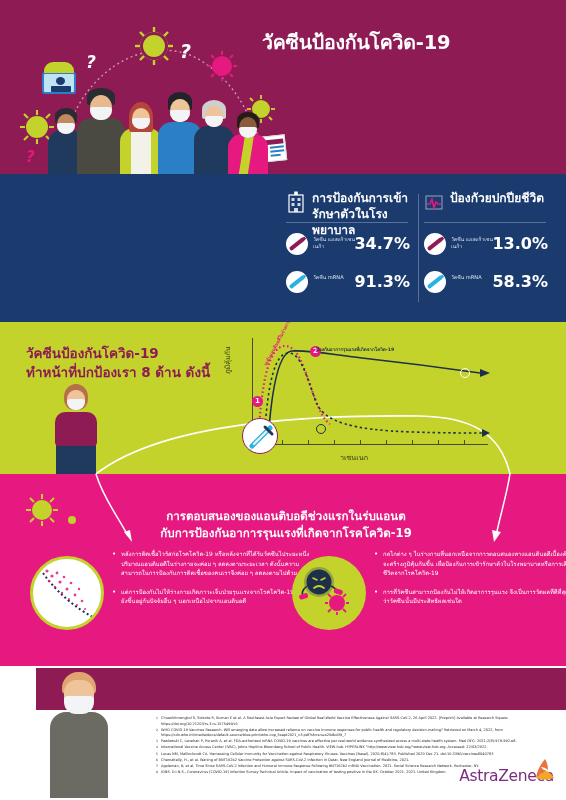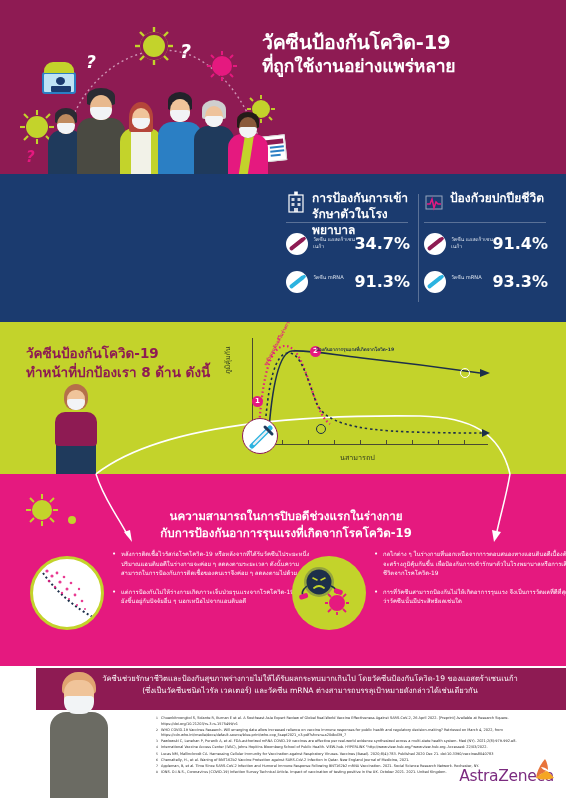--- a/index.html
+++ b/index.html
@@ -316,21 +316,20 @@
         <div class="p-body" style="left:2px;width:40px;height:40px;background:#e5197f;"></div>
         <div style="position:absolute;left:16px;bottom:0;width:9px;height:40px;background:#c3d32b;transform:skewX(-9deg)"></div>
         <div class="p-hair" style="left:11px;top:0;width:22px;height:16px;background:#241c18;"></div>
         <div class="p-head" style="left:13px;top:5px;width:18px;height:21px;background:#8a5a3b;"></div>
         <div class="p-mask" style="left:13px;top:15px;width:18px;height:11px;"></div>
       </div>
     </div>
 
     <div class="hero-title">
       <span class="l1">วัคซีนป้องกันโควิด-19</span>
-      <span class="l2">ที่ถูกใช้งานอย่างแพร่หลาย</span>
     </div>
   </div>
 
   <div class="blue">
 
     <div class="blue-right">
       <div class="col-divider"></div>
 
       <div class="stat-col c1">
         <div class="stat-head">
@@ -378,29 +377,29 @@
           <span class="sh-text">ป้องกัวยปกปียชีวิต</span>
         </div>
         <div class="stat-rule"></div>
 
         <div class="stat-row r1">
           <span class="vial">
             <span class="syr" style="background:#8e1b53"></span>
             <span class="plunger" style="background:#8e1b53"></span>
           </span>
           <span class="stat-lbl">วัคซีน แอสตร้าเซนเนก้า</span>
-          <span class="stat-val">91.4%</span>
+          <span class="stat-val">13.0%</span>
         </div>
         <div class="stat-row r2">
           <span class="vial">
             <span class="syr" style="background:#2bb3e0"></span>
             <span class="plunger" style="background:#2bb3e0"></span>
           </span>
           <span class="stat-lbl">วัคซีน mRNA</span>
-          <span class="stat-val">93.3%</span>
+          <span class="stat-val">58.3%</span>
         </div>
       </div>
     </div>
   </div>
 
   <div class="green">
     <div class="green-title">
       <span>วัคซีนป้องกันโควิด-19</span><br>
       <span>ทำหน้าที่ปกป้องเรา 8 ด้าน ดังนี้</span>
     </div>
@@ -423,21 +422,21 @@
       <div class="tick" style="left:50px"></div>
       <div class="tick" style="left:76px"></div>
       <div class="tick" style="left:102px"></div>
       <div class="tick" style="left:128px"></div>
       <div class="tick" style="left:154px"></div>
       <div class="tick" style="left:180px"></div>
       <div class="tick" style="left:206px"></div>
       <div class="tick" style="left:232px"></div>
 
       <div class="ylabel">ภูมิคุ้มกัน</div>
-      <div class="xlabel">นสามารถป</div>
+      <div class="xlabel">าเซนเนก</div>
 
       <svg width="300" height="130" style="position:absolute;left:0;top:0">
 
         <path d="M26,108 C30,40 38,14 52,12 C66,11 72,34 82,62 C88,78 92,86 98,90" stroke="#e5197f" stroke-width="2.2" fill="none" stroke-dasharray="1.5,2.6"></path>
 
         <path d="M32,108 C36,42 44,20 56,19 C68,18 74,40 84,68 C92,88 120,96 180,98 C210,99 236,99 250,99" stroke="#1d2f4a" stroke-width="1.6" fill="none" stroke-dasharray="2.4,2.8"></path>
 
         <path d="M36,108 C40,46 48,18 60,17 C78,16 96,20 130,24 C175,29 220,35 248,39" stroke="#1d2f4a" stroke-width="1.6" fill="none"></path>
 
         <polygon points="250,95 258,99 250,103" fill="#1d2f4a"></polygon>
@@ -482,21 +481,21 @@
         <line x1="8" y1="8" x2="4" y2="4"></line>
           <line x1="24" y1="24" x2="28" y2="28"></line>
         <line x1="24" y1="8" x2="28" y2="4"></line>
           <line x1="8" y1="24" x2="4" y2="28"></line>
       </g>
     </svg>
     <div style="position:absolute;left:68px;top:42px;width:8px;height:8px;border-radius:50%;background:#c3d32b;"></div>
 
     <div class="pink-title">
       <br>
-      <span>นความสามารถในการปิบอดีช่วงแรกในร่างกาย</span><br>
+      <span>การตอบสนองของแอนติบอดีช่วงแรกในร่บแอนต</span><br>
       <span>กับการป้องกันอาการรุนแรงที่เกิดจากโรคโควิด-19</span>
     </div>
 
     <div class="bullets left">
       <div class="bullet">หลังการติดเชื้อไวรัสก่อโรคโควิด-19 หรือหลังจากที่ได้รับวัคซีนไประยะหนึ่ง ปริมาณแอนติบอดีในร่างกายจะค่อย ๆ ลดลงตามระยะเวลา ดังนั้นความสามารถในการป้องกันการติดเชื้อของคนเราจึงค่อย ๆ ลดลงตามไปด้วย</div>
       <div class="bullet">แต่การป้องกันไม่ให้ร่างกายเกิดภาวะเจ็บป่วยรุนแรงจากโรคโควิด-19 นั้นยังขึ้นอยู่กับปัจจัยอื่น ๆ นอกเหนือไปจากแอนติบอดี</div>
     </div>
     <div class="bullets right">
       <div class="bullet">กลไกต่าง ๆ ในร่างกายที่นอกเหนือจากการตอบสนองทางแอนติบอดีเบื้องต้นจะสร้างภูมิคุ้มกันขึ้น เพื่อป้องกันการเข้ารักษาตัวในโรงพยาบาลหรือการเสียชีวิตจากโรคโควิด-19</div>
       <div class="bullet">การที่วัคซีนสามารถป้องกันไม่ให้เกิดอาการรุนแรง จึงเป็นการวัดผลที่ดีที่สุดว่าวัคซีนนั้นมีประสิทธิผลเช่นใด</div>
@@ -550,24 +549,20 @@
             <line x1="51" y1="53" x2="54" y2="56"></line>
           <line x1="51" y1="41" x2="54" y2="38"></line>
             <line x1="39" y1="53" x2="36" y2="56"></line>
         </g>
       </svg>
     </div>
   </div>
 
   <div class="bottom">
     <div class="concl-bar"></div>
-    <div class="concl-text">
-      <span>วัคซีนช่วยรักษาชีวิตและป้องกันสุขภาพร่างกายไม่ให้ได้รับผลกระทบมากเกินไป โดยวัคซีนป้องกันโควิด-19 ของแอสตร้าเซนเนก้า</span><br>
-      <span>(ซึ่งเป็นวัคซีนชนิดไวรัล เวคเตอร์) และวัคซีน mRNA ต่างสามารถบรรลุเป้าหมายดังกล่าวได้เช่นเดียวกัน</span>
-    </div>
 
     <div class="nurse" style="left:42px;top:2px;height:130px;">
       <div style="position:absolute;left:8px;top:44px;width:58px;height:86px;background:#6b6b63;border-radius:16px 16px 0 0"></div>
       <div style="position:absolute;left:20px;top:4px;width:34px;height:22px;background:#e0a470;border-radius:16px 16px 4px 4px"></div>
       <div style="position:absolute;left:22px;top:12px;width:30px;height:32px;background:#f0c49a;border-radius:40% 40% 45% 45%"></div>
       <div style="position:absolute;left:22px;top:28px;width:30px;height:18px;background:#f2f4f6;border-radius:4px 4px 12px 12px"></div>
     </div>
 
     <div class="refs">
       <div class="ref"><sup>1</sup><span>Chuenkitmongkol S, Solante R, Burnan E et al. A Southeast Asia Expert Review of Global Real-World Vaccine Effectiveness Against SARS-CoV-2, 26 April 2022. [Preprint] Available at Research Square. https://doi.org/10.21203/rs.3.rs-1575499/v1</span></div>

